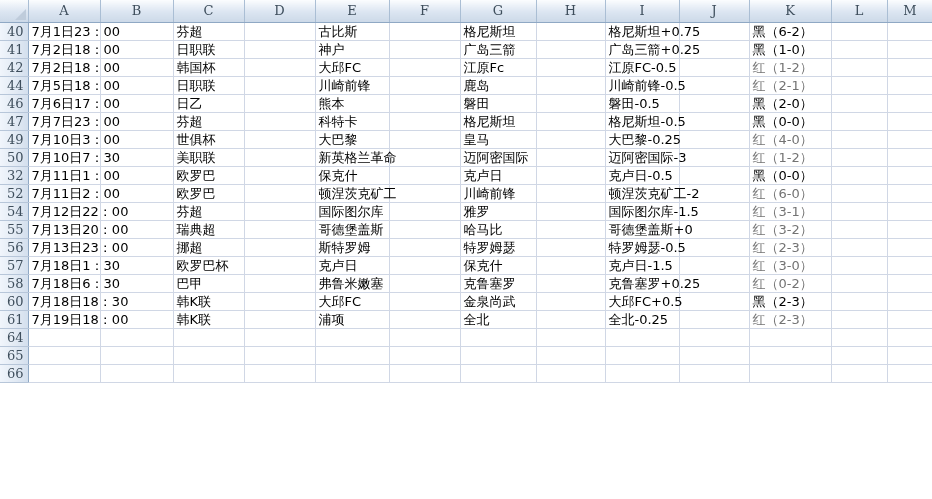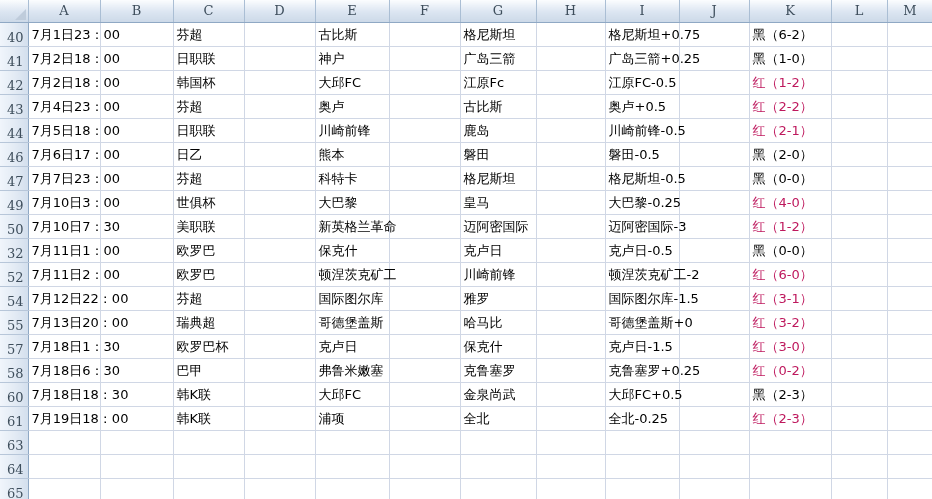--- a/index.html
+++ b/index.html
@@ -41,38 +41,38 @@
   }
   
   td.row-hdr {
     background: linear-gradient(90deg, #f0f5fb 0%, #e2eaf4 55%, #d3dfed 100%);
     border-right: 1px solid #8fa8c4;
     border-bottom: 1px solid #b7c6d9;
     color: #3e4e5c;
     font-family: "DejaVu Serif", serif;
     font-size: 13px;
     text-align: right;
-    padding: 6px 4px 0 0;
+    padding: 0 4px 0 0;
     height: 18px;
     line-height: 17px;
   }
   
   td.cell {
     border-right: 1px solid #d0d7e5;
     border-bottom: 1px solid #d0d7e5;
     height: 18px;
     line-height: 17px;
     font-size: 13px;
     color: #000000;
     padding: 0 0 0 3px;
     white-space: nowrap;
     overflow: visible;
     vertical-align: middle;
   }
-  td.cell.red { color: #be185d; }
+  td.cell.red { color: #737373; }
 </style>
 </head>
 <body>
 
 <div class="sheet">
   <table class="grid">
     <colgroup id="cols">
         <col style="width: 28px;">
         <col style="width: 72px;">
         <col style="width: 73px;">
@@ -151,36 +151,20 @@
           <td class="cell"></td>
           <td class="cell">江原Fc</td>
           <td class="cell"></td>
           <td class="cell">江原FC-0.5</td>
           <td class="cell"></td>
           <td class="cell red">红（1-2）</td>
           <td class="cell"></td>
           <td class="cell"></td>
         </tr>
         <tr>
-          <td class="row-hdr">43</td>
-          <td class="cell">7月4日23：00</td>
-          <td class="cell"></td>
-          <td class="cell">芬超</td>
-          <td class="cell"></td>
-          <td class="cell">奥卢</td>
-          <td class="cell"></td>
-          <td class="cell">古比斯</td>
-          <td class="cell"></td>
-          <td class="cell">奥卢+0.5</td>
-          <td class="cell"></td>
-          <td class="cell red">红（2-2）</td>
-          <td class="cell"></td>
-          <td class="cell"></td>
-        </tr>
-        <tr>
           <td class="row-hdr">44</td>
           <td class="cell">7月5日18：00</td>
           <td class="cell"></td>
           <td class="cell">日职联</td>
           <td class="cell"></td>
           <td class="cell">川崎前锋</td>
           <td class="cell"></td>
           <td class="cell">鹿岛</td>
           <td class="cell"></td>
           <td class="cell">川崎前锋-0.5</td>
@@ -311,20 +295,36 @@
           <td class="cell"></td>
           <td class="cell">哈马比</td>
           <td class="cell"></td>
           <td class="cell">哥德堡盖斯+0</td>
           <td class="cell"></td>
           <td class="cell red">红（3-2）</td>
           <td class="cell"></td>
           <td class="cell"></td>
         </tr>
         <tr>
+          <td class="row-hdr">56</td>
+          <td class="cell">7月13日23：00</td>
+          <td class="cell"></td>
+          <td class="cell">挪超</td>
+          <td class="cell"></td>
+          <td class="cell">斯特罗姆</td>
+          <td class="cell"></td>
+          <td class="cell">特罗姆瑟</td>
+          <td class="cell"></td>
+          <td class="cell">特罗姆瑟-0.5</td>
+          <td class="cell"></td>
+          <td class="cell red">红（2-3）</td>
+          <td class="cell"></td>
+          <td class="cell"></td>
+        </tr>
+        <tr>
           <td class="row-hdr">57</td>
           <td class="cell">7月18日1：30</td>
           <td class="cell"></td>
           <td class="cell">欧罗巴杯</td>
           <td class="cell"></td>
           <td class="cell">克卢日</td>
           <td class="cell"></td>
           <td class="cell">保克什</td>
           <td class="cell"></td>
           <td class="cell">克卢日-1.5</td>
@@ -371,36 +371,20 @@
           <td class="cell"></td>
           <td class="cell">韩K联</td>
           <td class="cell"></td>
           <td class="cell">浦项</td>
           <td class="cell"></td>
           <td class="cell">全北</td>
           <td class="cell"></td>
           <td class="cell">全北-0.25</td>
           <td class="cell"></td>
           <td class="cell red">红（2-3）</td>
-          <td class="cell"></td>
-          <td class="cell"></td>
-        </tr>
-        <tr>
-          <td class="row-hdr">63</td>
-          <td class="cell"></td>
-          <td class="cell"></td>
-          <td class="cell"></td>
-          <td class="cell"></td>
-          <td class="cell"></td>
-          <td class="cell"></td>
-          <td class="cell"></td>
-          <td class="cell"></td>
-          <td class="cell"></td>
-          <td class="cell"></td>
-          <td class="cell"></td>
           <td class="cell"></td>
           <td class="cell"></td>
         </tr>
         <tr>
           <td class="row-hdr">64</td>
           <td class="cell"></td>
           <td class="cell"></td>
           <td class="cell"></td>
           <td class="cell"></td>
           <td class="cell"></td>

